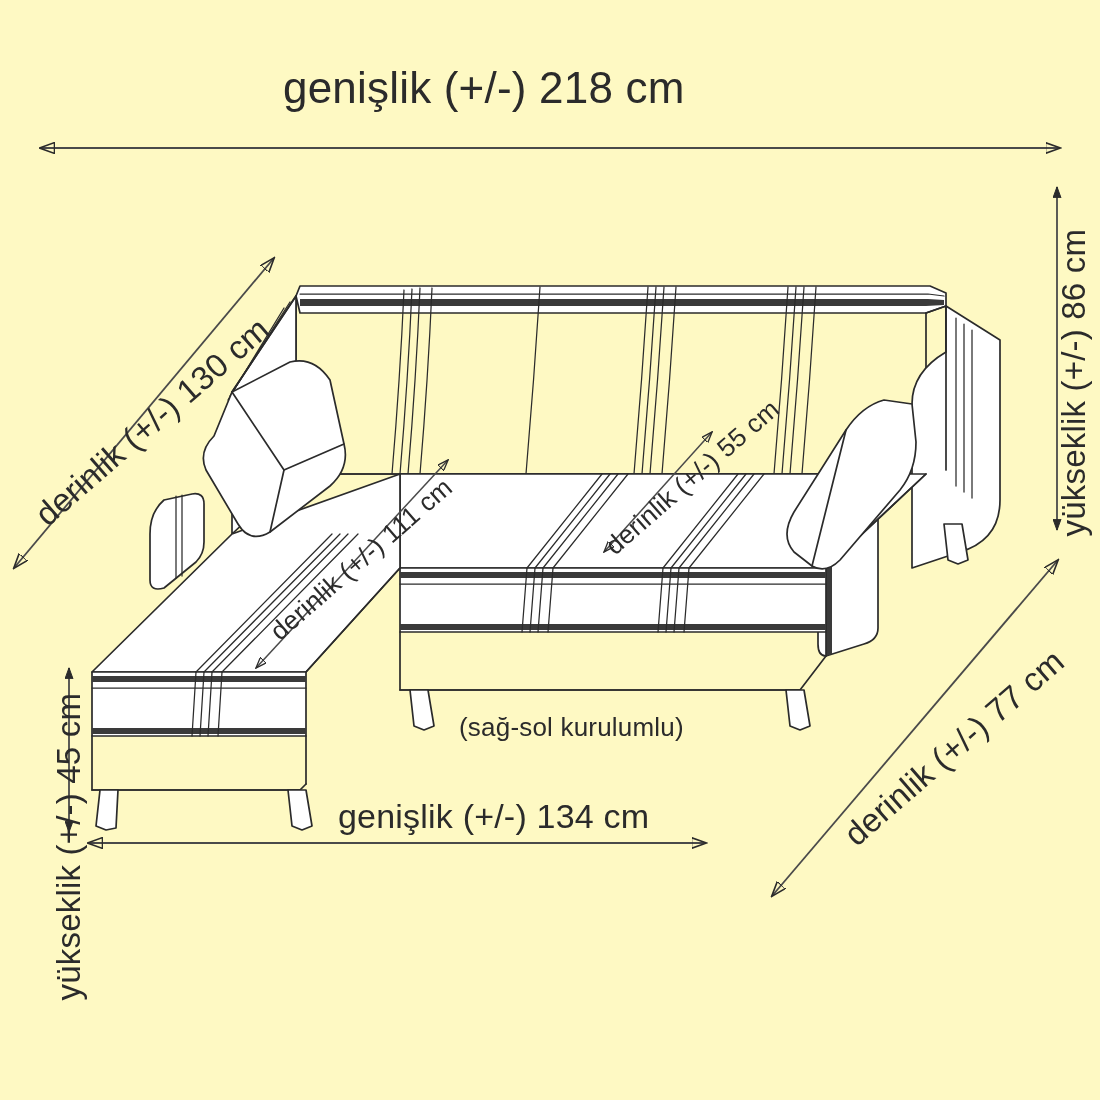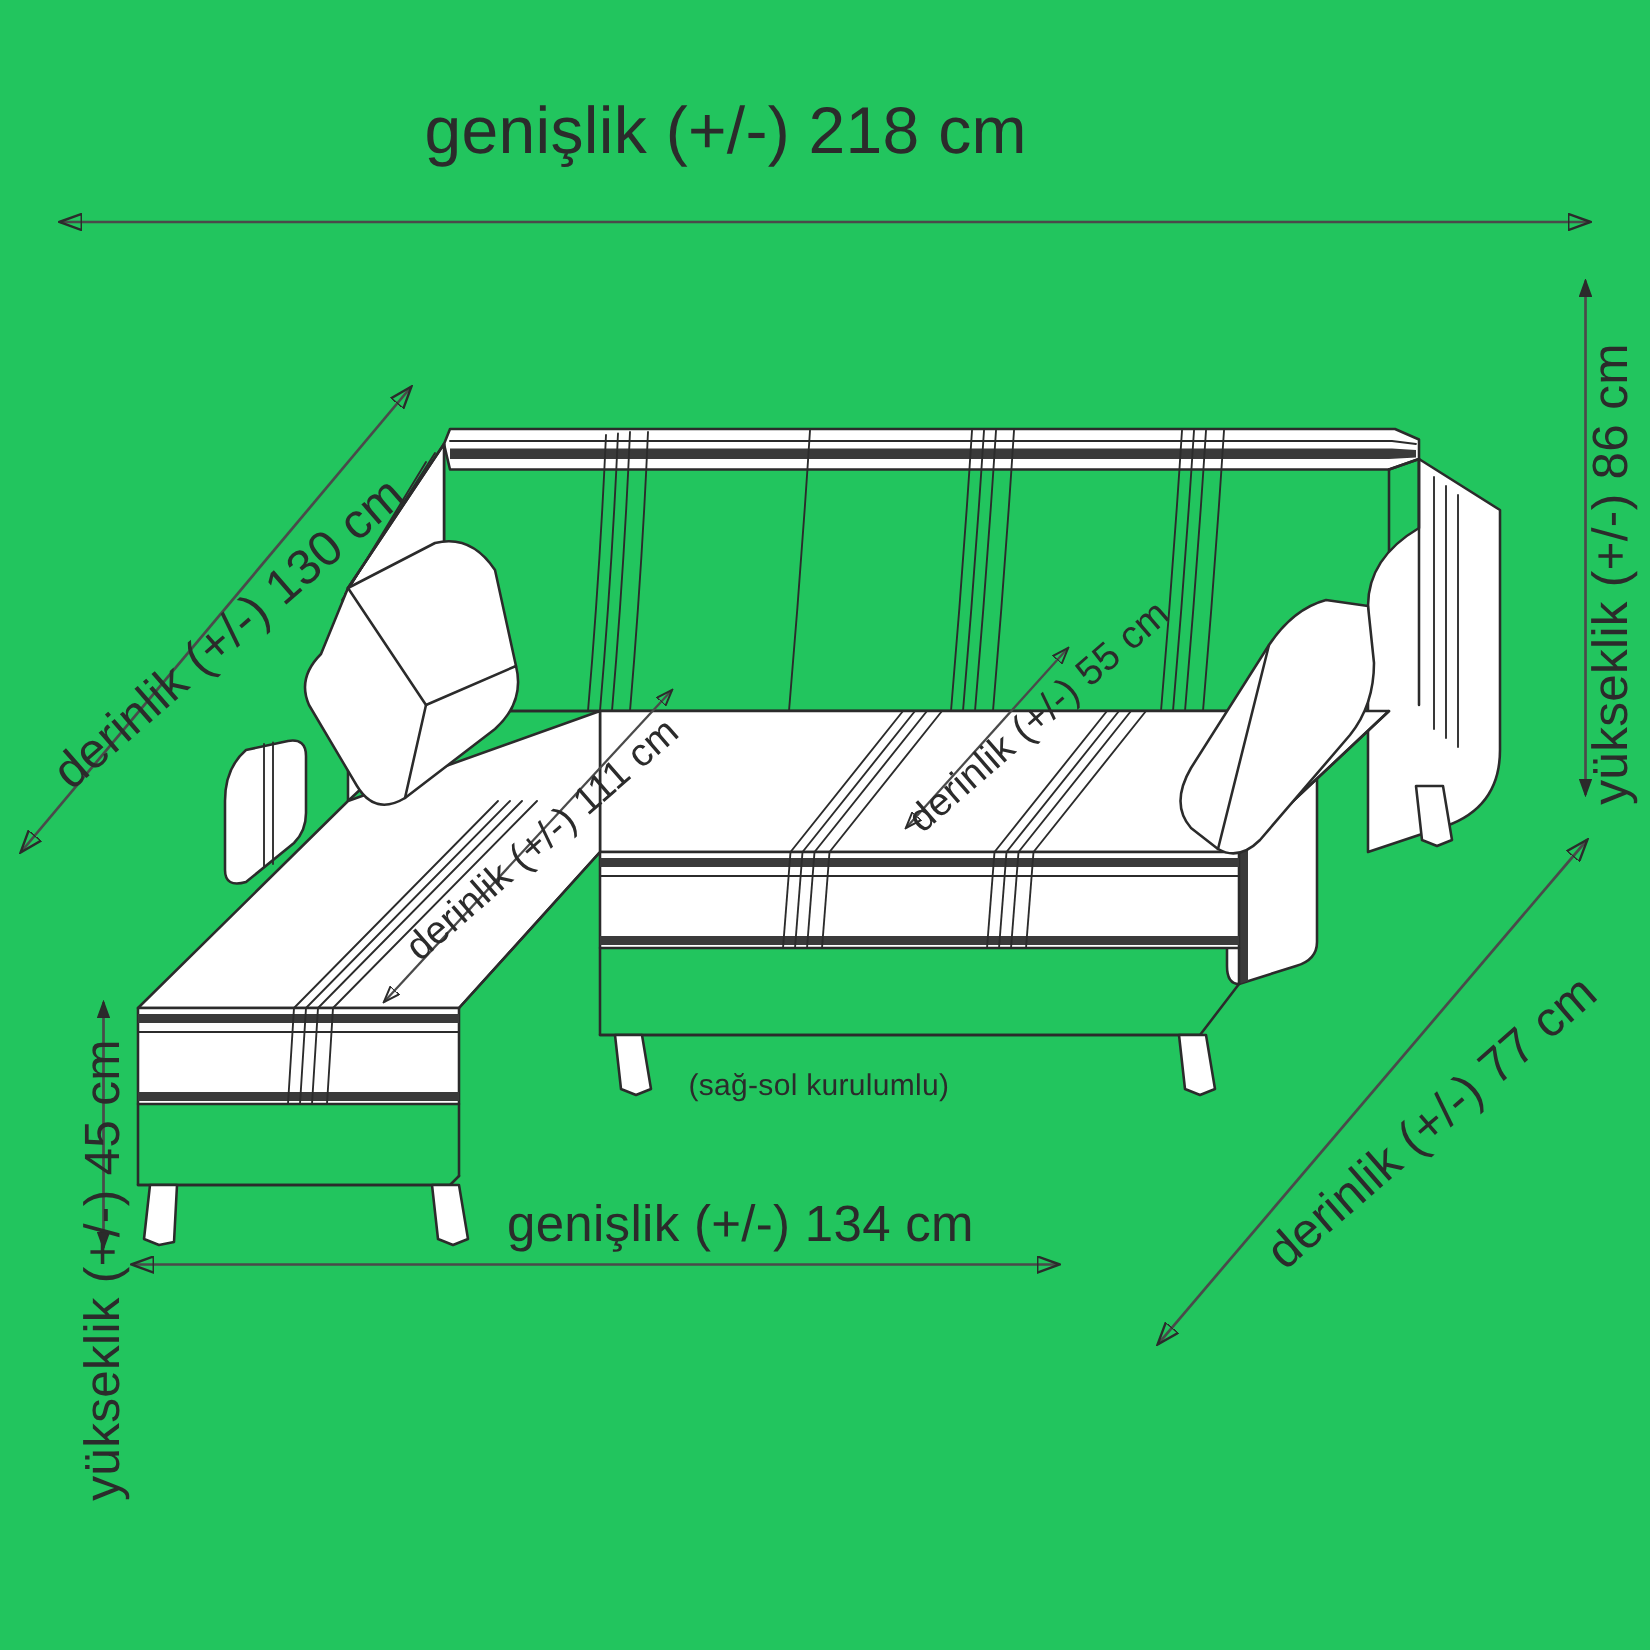--- a/index.html
+++ b/index.html
@@ -7,40 +7,40 @@
     padding: 0;
     background: #ffffff;
   }
   body {
     font-family: "Liberation Sans", sans-serif;
   }
   #stage {
     position: relative;
     width: 1100px;
     height: 1100px;
-    background: #22c55e;
+    background: #fef9c3;
     overflow: hidden;
   }
   #stage svg {
     position: absolute;
     left: 0;
     top: 0;
   }
   .dimlabel {
     position: absolute;
     white-space: nowrap;
     color: #2b2b2b;
     font-family: "Liberation Sans", sans-serif;
     font-weight: 400;
     letter-spacing: 0.2px;
     line-height: 1;
   }
   .l-top      { font-size: 44px; left: 283px;  top: 66px; }
   .l-bot      { font-size: 34px; left: 338px;  top: 799px; }
-  .l-note     { font-size: 20px; left: 459px;  top: 714px; }
+  .l-note     { font-size: 26px; left: 459px;  top: 714px; }
   .l-left-v   { font-size: 33px; left: -82px;  top: 834px; transform: rotate(-90deg); transform-origin: 50% 50%; width: 300px; text-align: center;}
   .l-right-v  { font-size: 33px; left: 923px;  top: 370px; transform: rotate(-90deg); transform-origin: 50% 50%; width: 300px; text-align: center;}
   .l-left-d   { font-size: 33px; left: -13px;  top: 405px; transform: rotate(-41deg); transform-origin: 50% 50%; width: 330px; text-align:center;}
   .l-right-d  { font-size: 33px; left: 789px;  top: 731px; transform: rotate(-41deg); transform-origin: 50% 50%; width: 330px; text-align:center;}
   .l-in-111   { font-size: 26px; left: 226px;  top: 546px; transform: rotate(-41deg); transform-origin: 50% 50%; width: 270px; text-align:center;}
   .l-in-55    { font-size: 26px; left: 567px;  top: 464px; transform: rotate(-41deg); transform-origin: 50% 50%; width: 250px; text-align:center;}
 </style>
 </head>
 <body>
 

